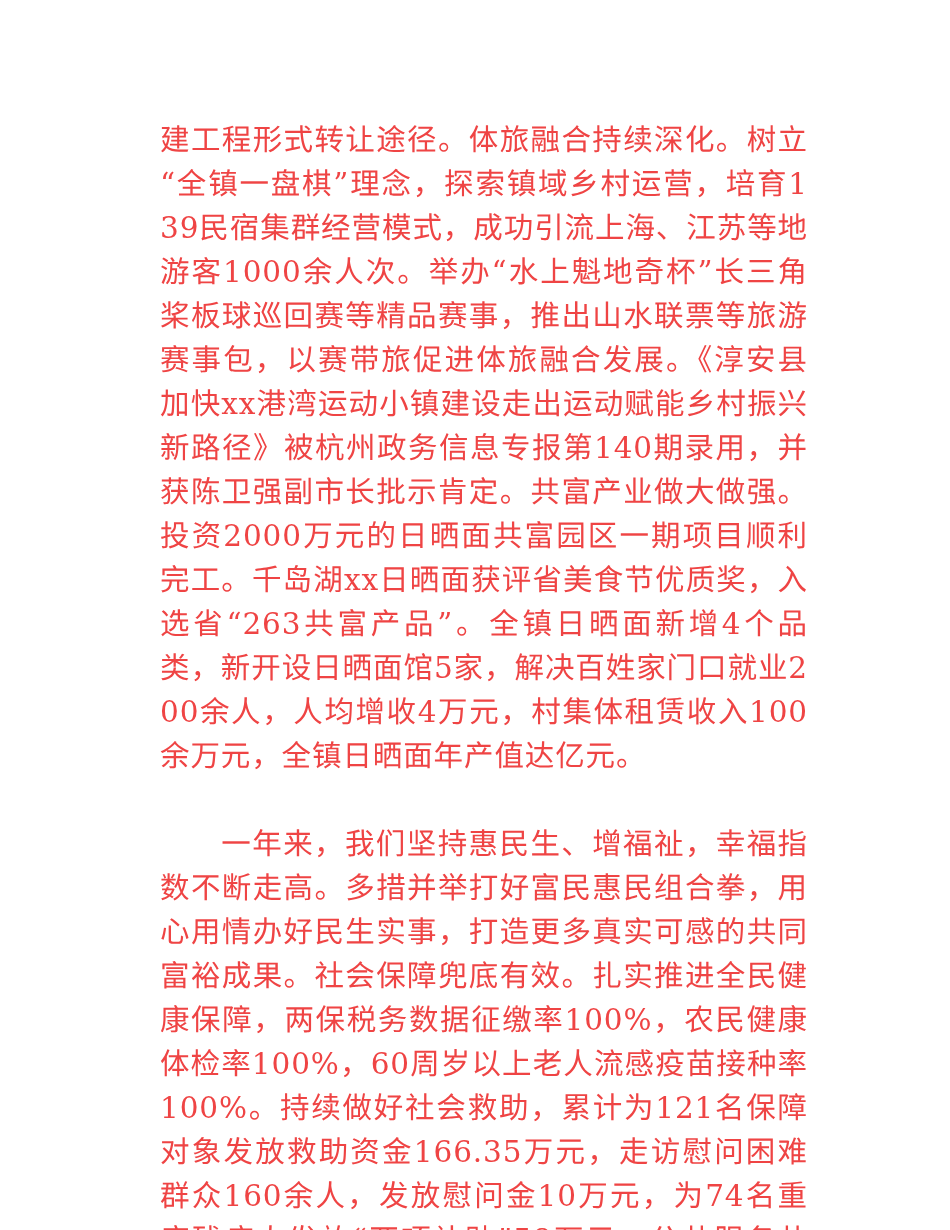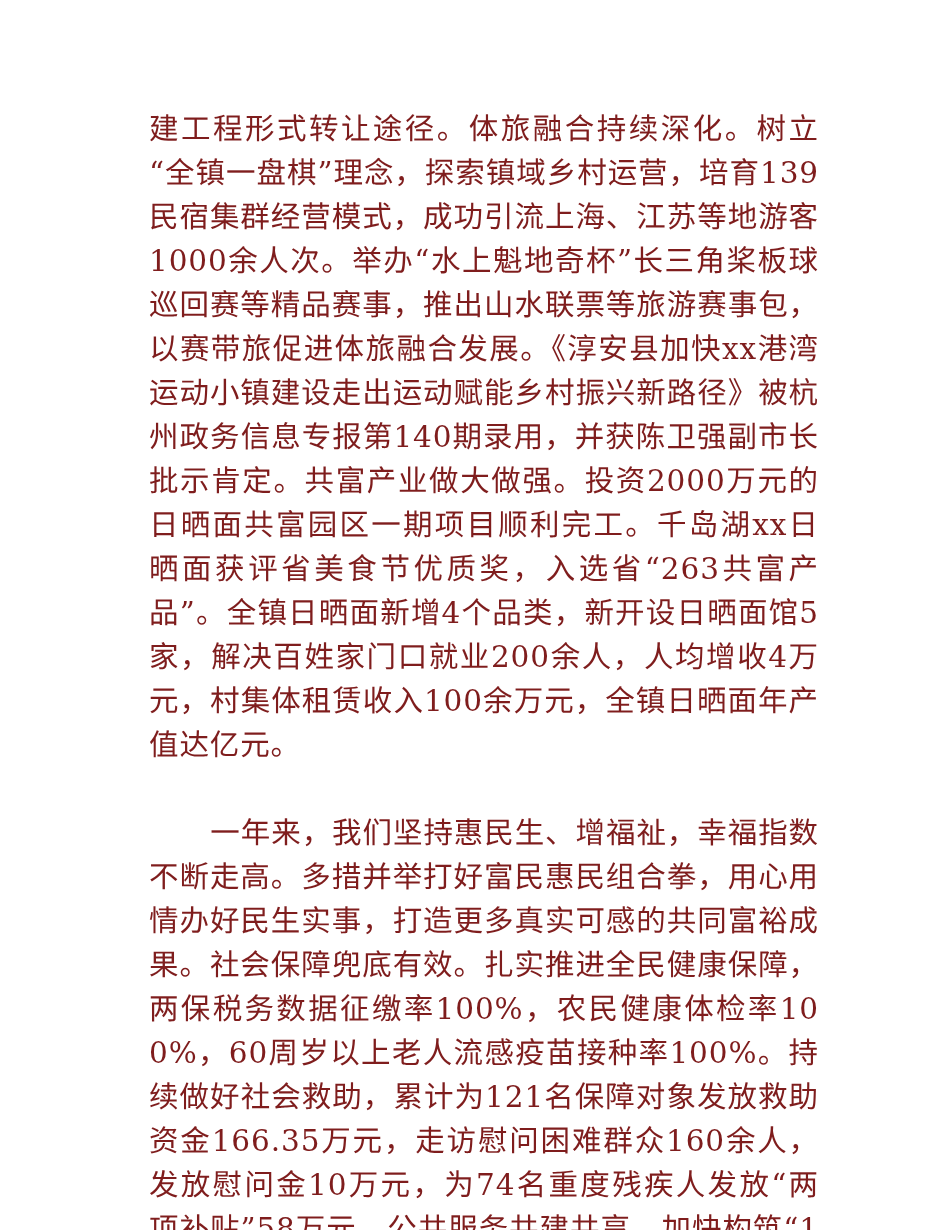--- a/index.html
+++ b/index.html
@@ -23,24 +23,24 @@
     background: #ffffff;
     box-sizing: border-box;
     padding: 103px 128px 0 145px;
   }
 
   #doc-body {
     width: 678px;
   }
 
   .para {
-    margin: 4px;
+    margin: 15px;
     font-size: 29.5px;
     line-height: 44px;
-    color: #7f1d1d;
+    color: #ef4444;
     text-align: justify;
     text-justify: inter-character;
     text-align-last: left;
     letter-spacing: 0.9px;
     word-break: break-all;
     font-weight: 400;
     -webkit-font-smoothing: antialiased;
   }
 
   .para + .para {

